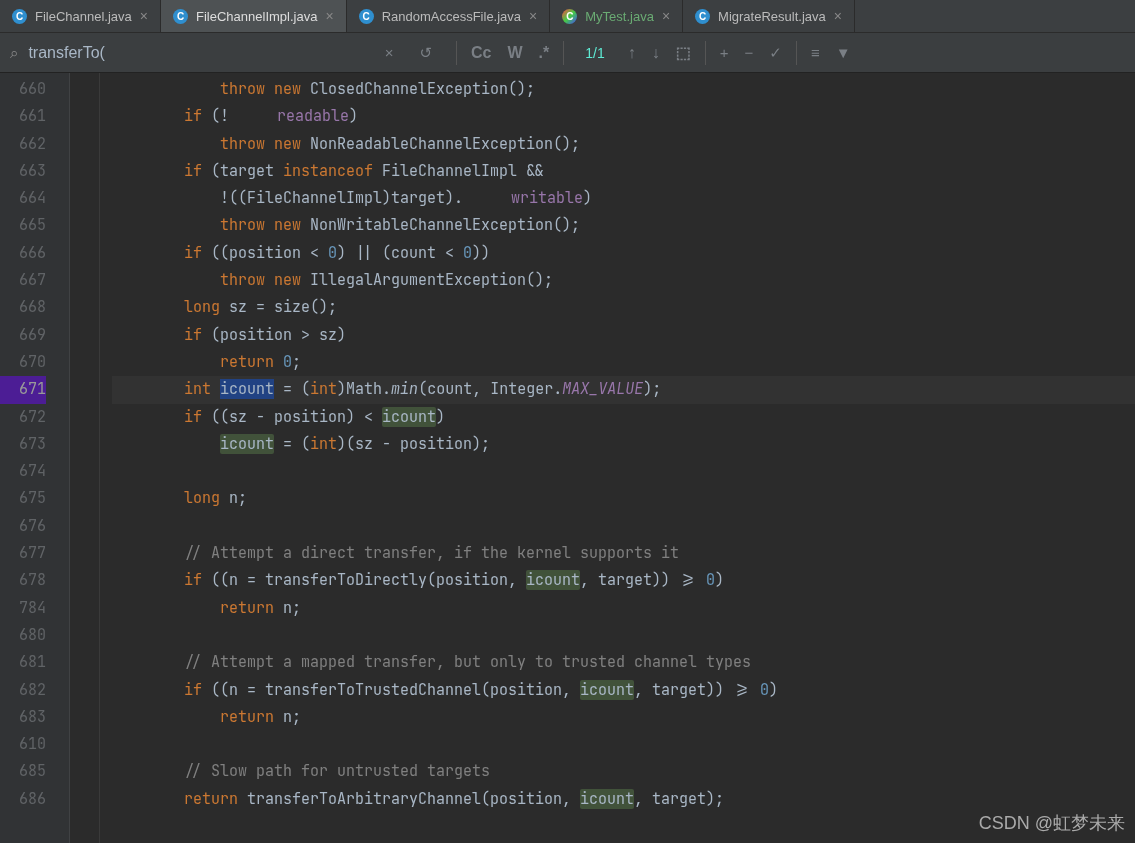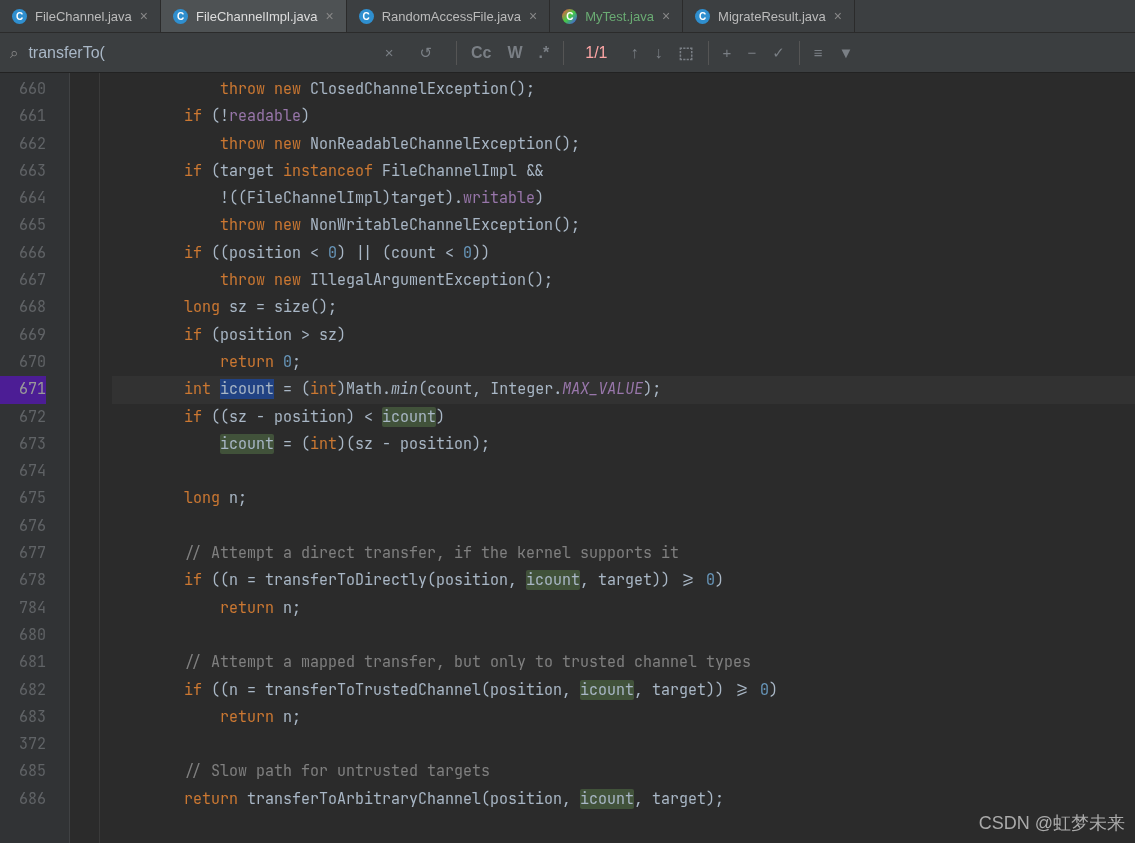--- a/index.html
+++ b/index.html
@@ -33,39 +33,39 @@
   display:flex; align-items:center; flex:0 0 450px; padding:0 10px; gap:10px;
 }
 .mag { color:#888; font-size:15px; }
 .search-input {
   flex:1; background:transparent; border:none; outline:none;
   color:#a9b7c6; font-size:16px; font-family:inherit;
 }
 .tool-btn { color:#7a7f85; font-size:15px; padding:4px 8px; cursor:pointer; }
 .tool-btn.bold { font-weight:bold; font-size:16px; }
 .divider { width:1px; height:24px; background:#555; margin:0 6px; }
-.result-count { color:#fca5a5; font-size:16px; padding:0 15px; }
+.result-count { color:#5eead4; font-size:14px; padding:0 15px; }
 .editor {
   display:flex; height:calc(100% - 73px);
   font-family:"JetBrains Mono","Consolas",monospace; font-size:15px;border-radius:9px;
 }
 .gutter {
   width:56px; background:#313335; color:#606366; text-align:right;
   padding:3px 10px 3px 0; line-height:27.3px;
 }
 .fold-strip { width:14px; background:#313335; border-right:1px solid #404244; position:relative; }
 .guide-strip { width:30px; background:#2b2b2b; border-right:1px solid #3a3a3a; }
 .code { flex:1; padding:3px 0 18px 12px; line-height:27.3px; white-space:pre; }
 .code-line { height:27.3px; }
 .code-line.hl { background:#323232; }
 .gutter-line.hl { background:#4c1d95; color:#999; }
 
 .kw { color:#cc7832; }
 .num { color:#6897bb; }
-.field { color:#9876aa; }
+.field { color:#9876aa;margin-left:48px; }
 .italic { font-style:italic; color:#a9b7c6; }
 .static-italic { font-style:italic; color:#9876aa; }
 .comment { color:#808080; }
 .hl-word { background:#41523a; border-radius:2px; }
 .hl-word-cur { background:#214283; }
 .watermark {
   position:fixed; bottom:8px; right:10px; color:#aaa; font-size:18px;
 }
 </style>
 </head>
@@ -143,21 +143,21 @@
       <div class="gutter-line">674</div>
       <div class="gutter-line">675</div>
       <div class="gutter-line">676</div>
       <div class="gutter-line">677</div>
       <div class="gutter-line">678</div>
       <div class="gutter-line">784</div>
       <div class="gutter-line">680</div>
       <div class="gutter-line">681</div>
       <div class="gutter-line">682</div>
       <div class="gutter-line">683</div>
-      <div class="gutter-line">372</div>
+      <div class="gutter-line">610</div>
       <div class="gutter-line">685</div>
       <div class="gutter-line">686</div>
     </div>
   <div class="fold-strip"></div>
   <div class="guide-strip"></div>
   <div class="code" id="code"><div class="code-line"><span>            </span><span class="kw">throw</span><span> </span><span class="kw">new</span><span> ClosedChannelException();</span></div><div class="code-line"><span>        </span><span class="kw">if</span><span> (!</span><span class="field">readable</span><span>)</span></div><div class="code-line"><span>            </span><span class="kw">throw</span><span> </span><span class="kw">new</span><span> NonReadableChannelException();</span></div><div class="code-line"><span>        </span><span class="kw">if</span><span> (target </span><span class="kw">instanceof</span><span> FileChannelImpl &amp;&amp;</span></div><div class="code-line"><span>            !((FileChannelImpl)target).</span><span class="field">writable</span><span>)</span></div><div class="code-line"><span>            </span><span class="kw">throw</span><span> </span><span class="kw">new</span><span> NonWritableChannelException();</span></div><div class="code-line"><span>        </span><span class="kw">if</span><span> ((position &lt; </span><span class="num">0</span><span>) || (count &lt; </span><span class="num">0</span><span>))</span></div><div class="code-line"><span>            </span><span class="kw">throw</span><span> </span><span class="kw">new</span><span> IllegalArgumentException();</span></div><div class="code-line"><span>        </span><span class="kw">long</span><span> sz = size();</span></div><div class="code-line"><span>        </span><span class="kw">if</span><span> (position &gt; sz)</span></div><div class="code-line"><span>            </span><span class="kw">return</span><span> </span><span class="num">0</span><span>;</span></div><div class="code-line hl"><span>        </span><span class="kw">int</span><span> </span><span class="hl-word-cur">icount</span><span> = (</span><span class="kw">int</span><span>)Math.</span><span class="italic">min</span><span>(count, Integer.</span><span class="static-italic">MAX_VALUE</span><span>);</span></div><div class="code-line"><span>        </span><span class="kw">if</span><span> ((sz - position) &lt; </span><span class="hl-word">icount</span><span>)</span></div><div class="code-line"><span>            </span><span class="hl-word">icount</span><span> = (</span><span class="kw">int</span><span>)(sz - position);</span></div><div class="code-line"><span></span></div><div class="code-line"><span>        </span><span class="kw">long</span><span> n;</span></div><div class="code-line"><span></span></div><div class="code-line"><span>        </span><span class="comment">// Attempt a direct transfer, if the kernel supports it</span></div><div class="code-line"><span>        </span><span class="kw">if</span><span> ((n = transferToDirectly(position, </span><span class="hl-word">icount</span><span>, target)) &gt;= </span><span class="num">0</span><span>)</span></div><div class="code-line"><span>            </span><span class="kw">return</span><span> n;</span></div><div class="code-line"><span></span></div><div class="code-line"><span>        </span><span class="comment">// Attempt a mapped transfer, but only to trusted channel types</span></div><div class="code-line"><span>        </span><span class="kw">if</span><span> ((n = transferToTrustedChannel(position, </span><span class="hl-word">icount</span><span>, target)) &gt;= </span><span class="num">0</span><span>)</span></div><div class="code-line"><span>            </span><span class="kw">return</span><span> n;</span></div><div class="code-line"><span></span></div><div class="code-line"><span>        </span><span class="comment">// Slow path for untrusted targets</span></div><div class="code-line"><span>        </span><span class="kw">return</span><span> transferToArbitraryChannel(position, </span><span class="hl-word">icount</span><span>, target);</span></div></div>
 </div>
 
 <div class="watermark">CSDN @虹梦未来</div>
 

